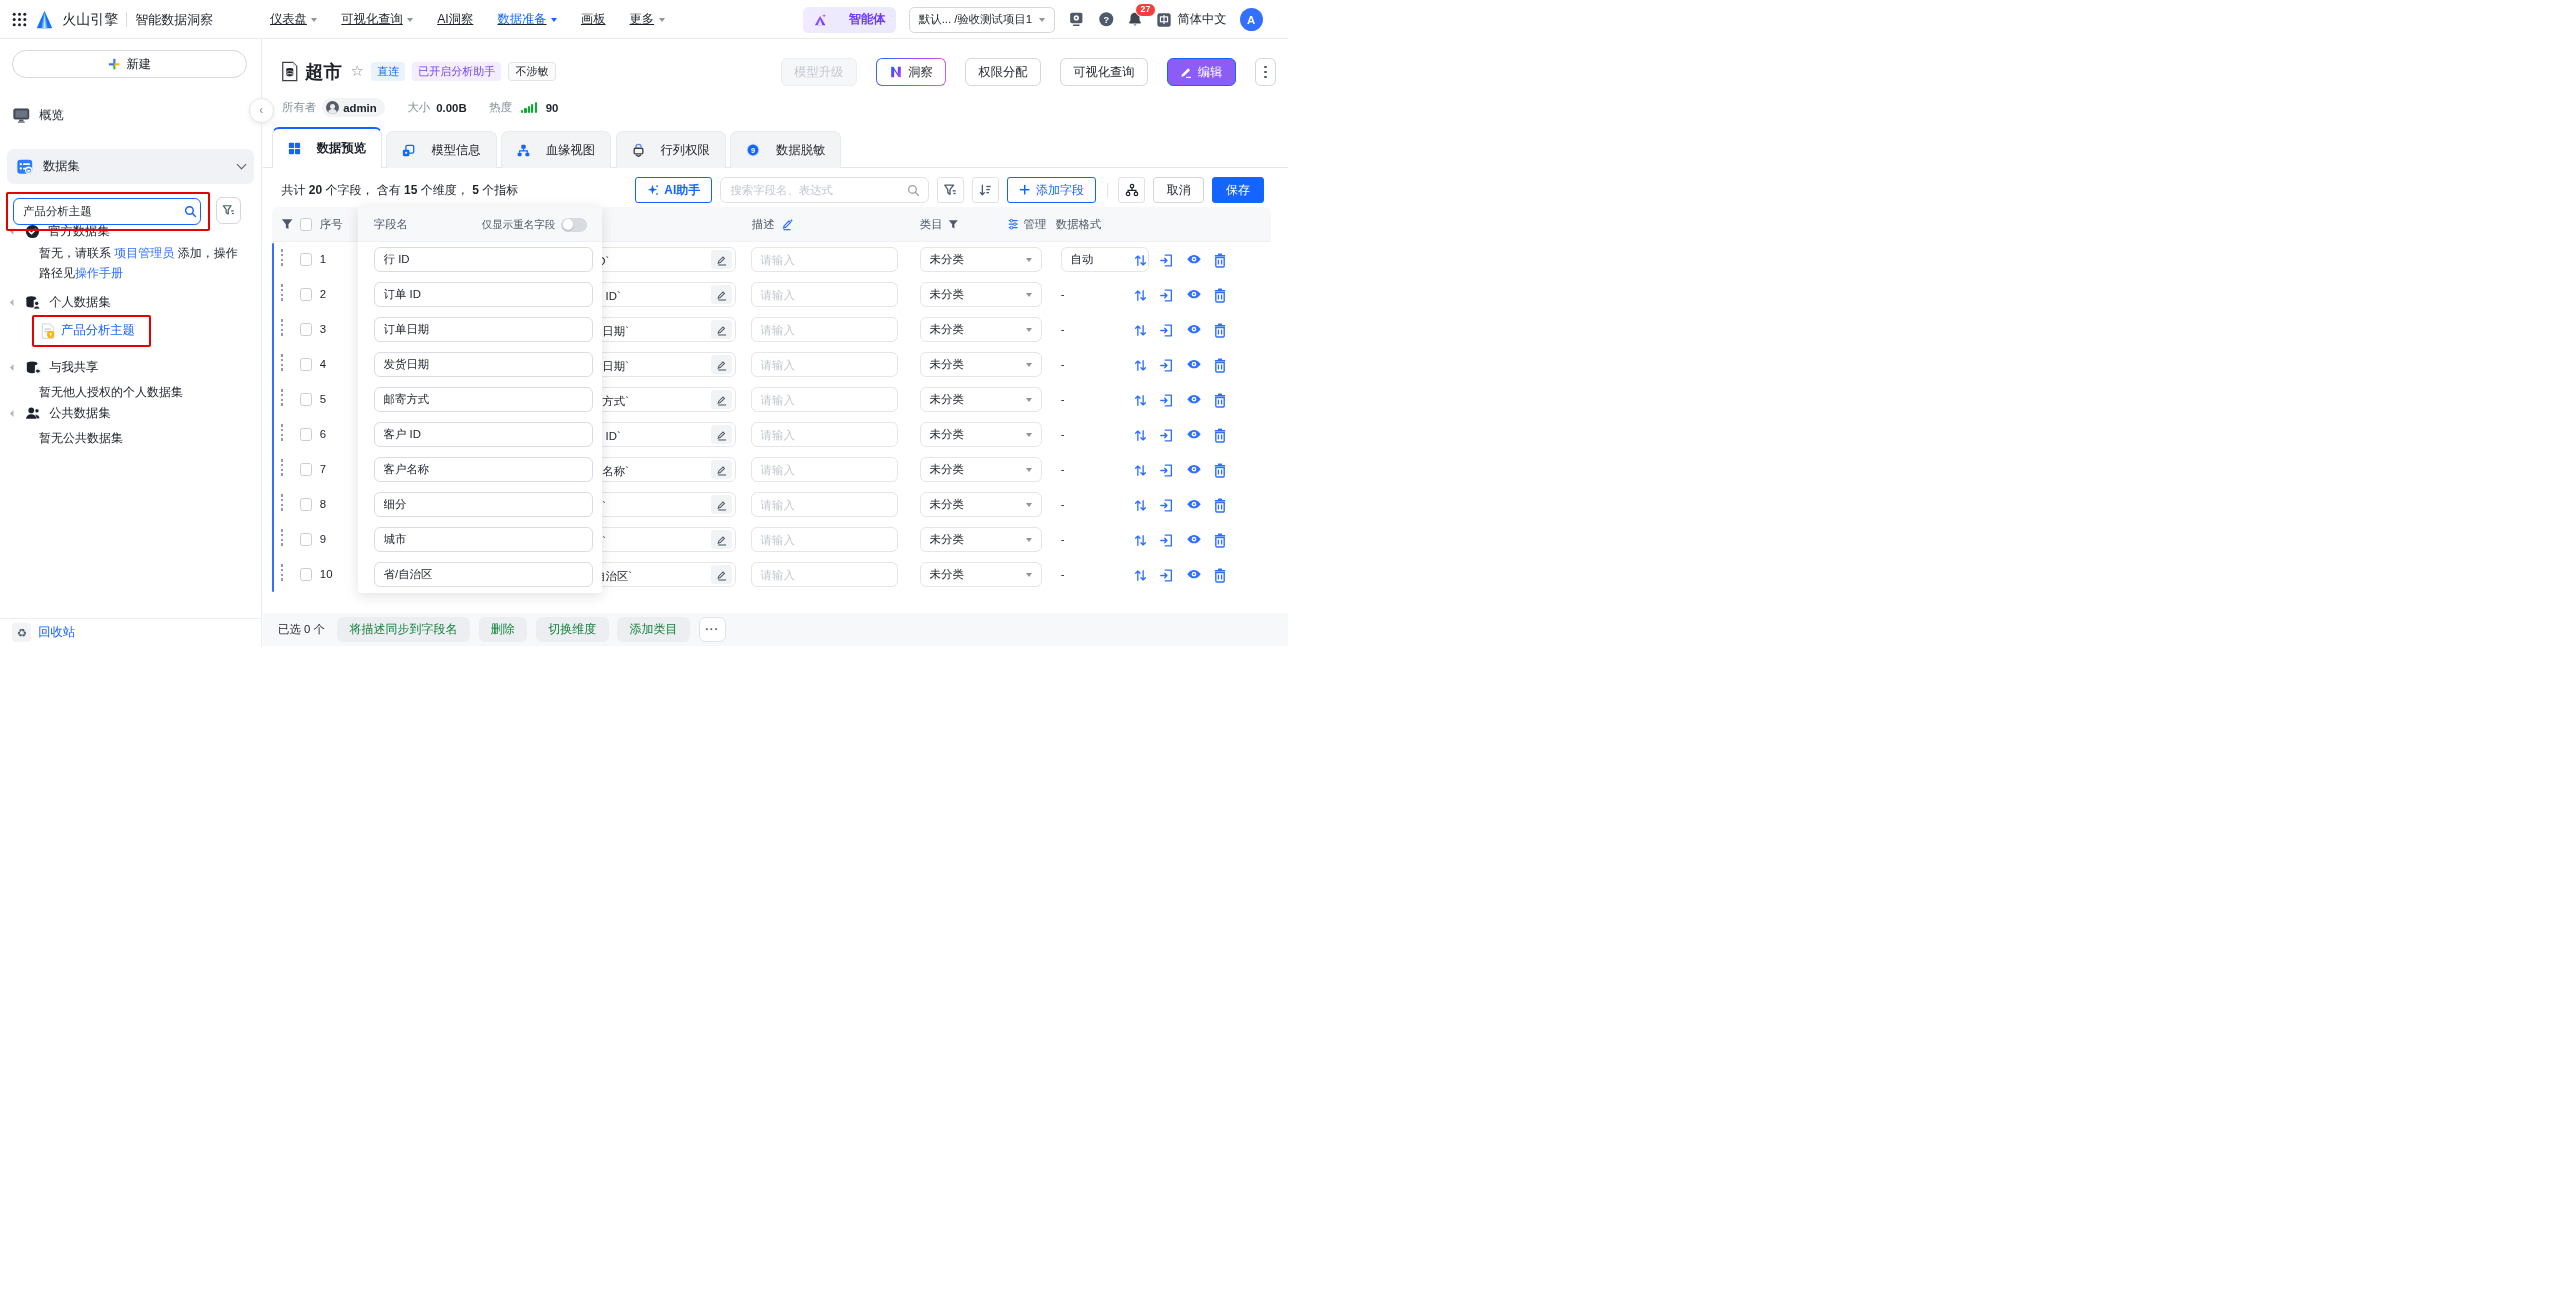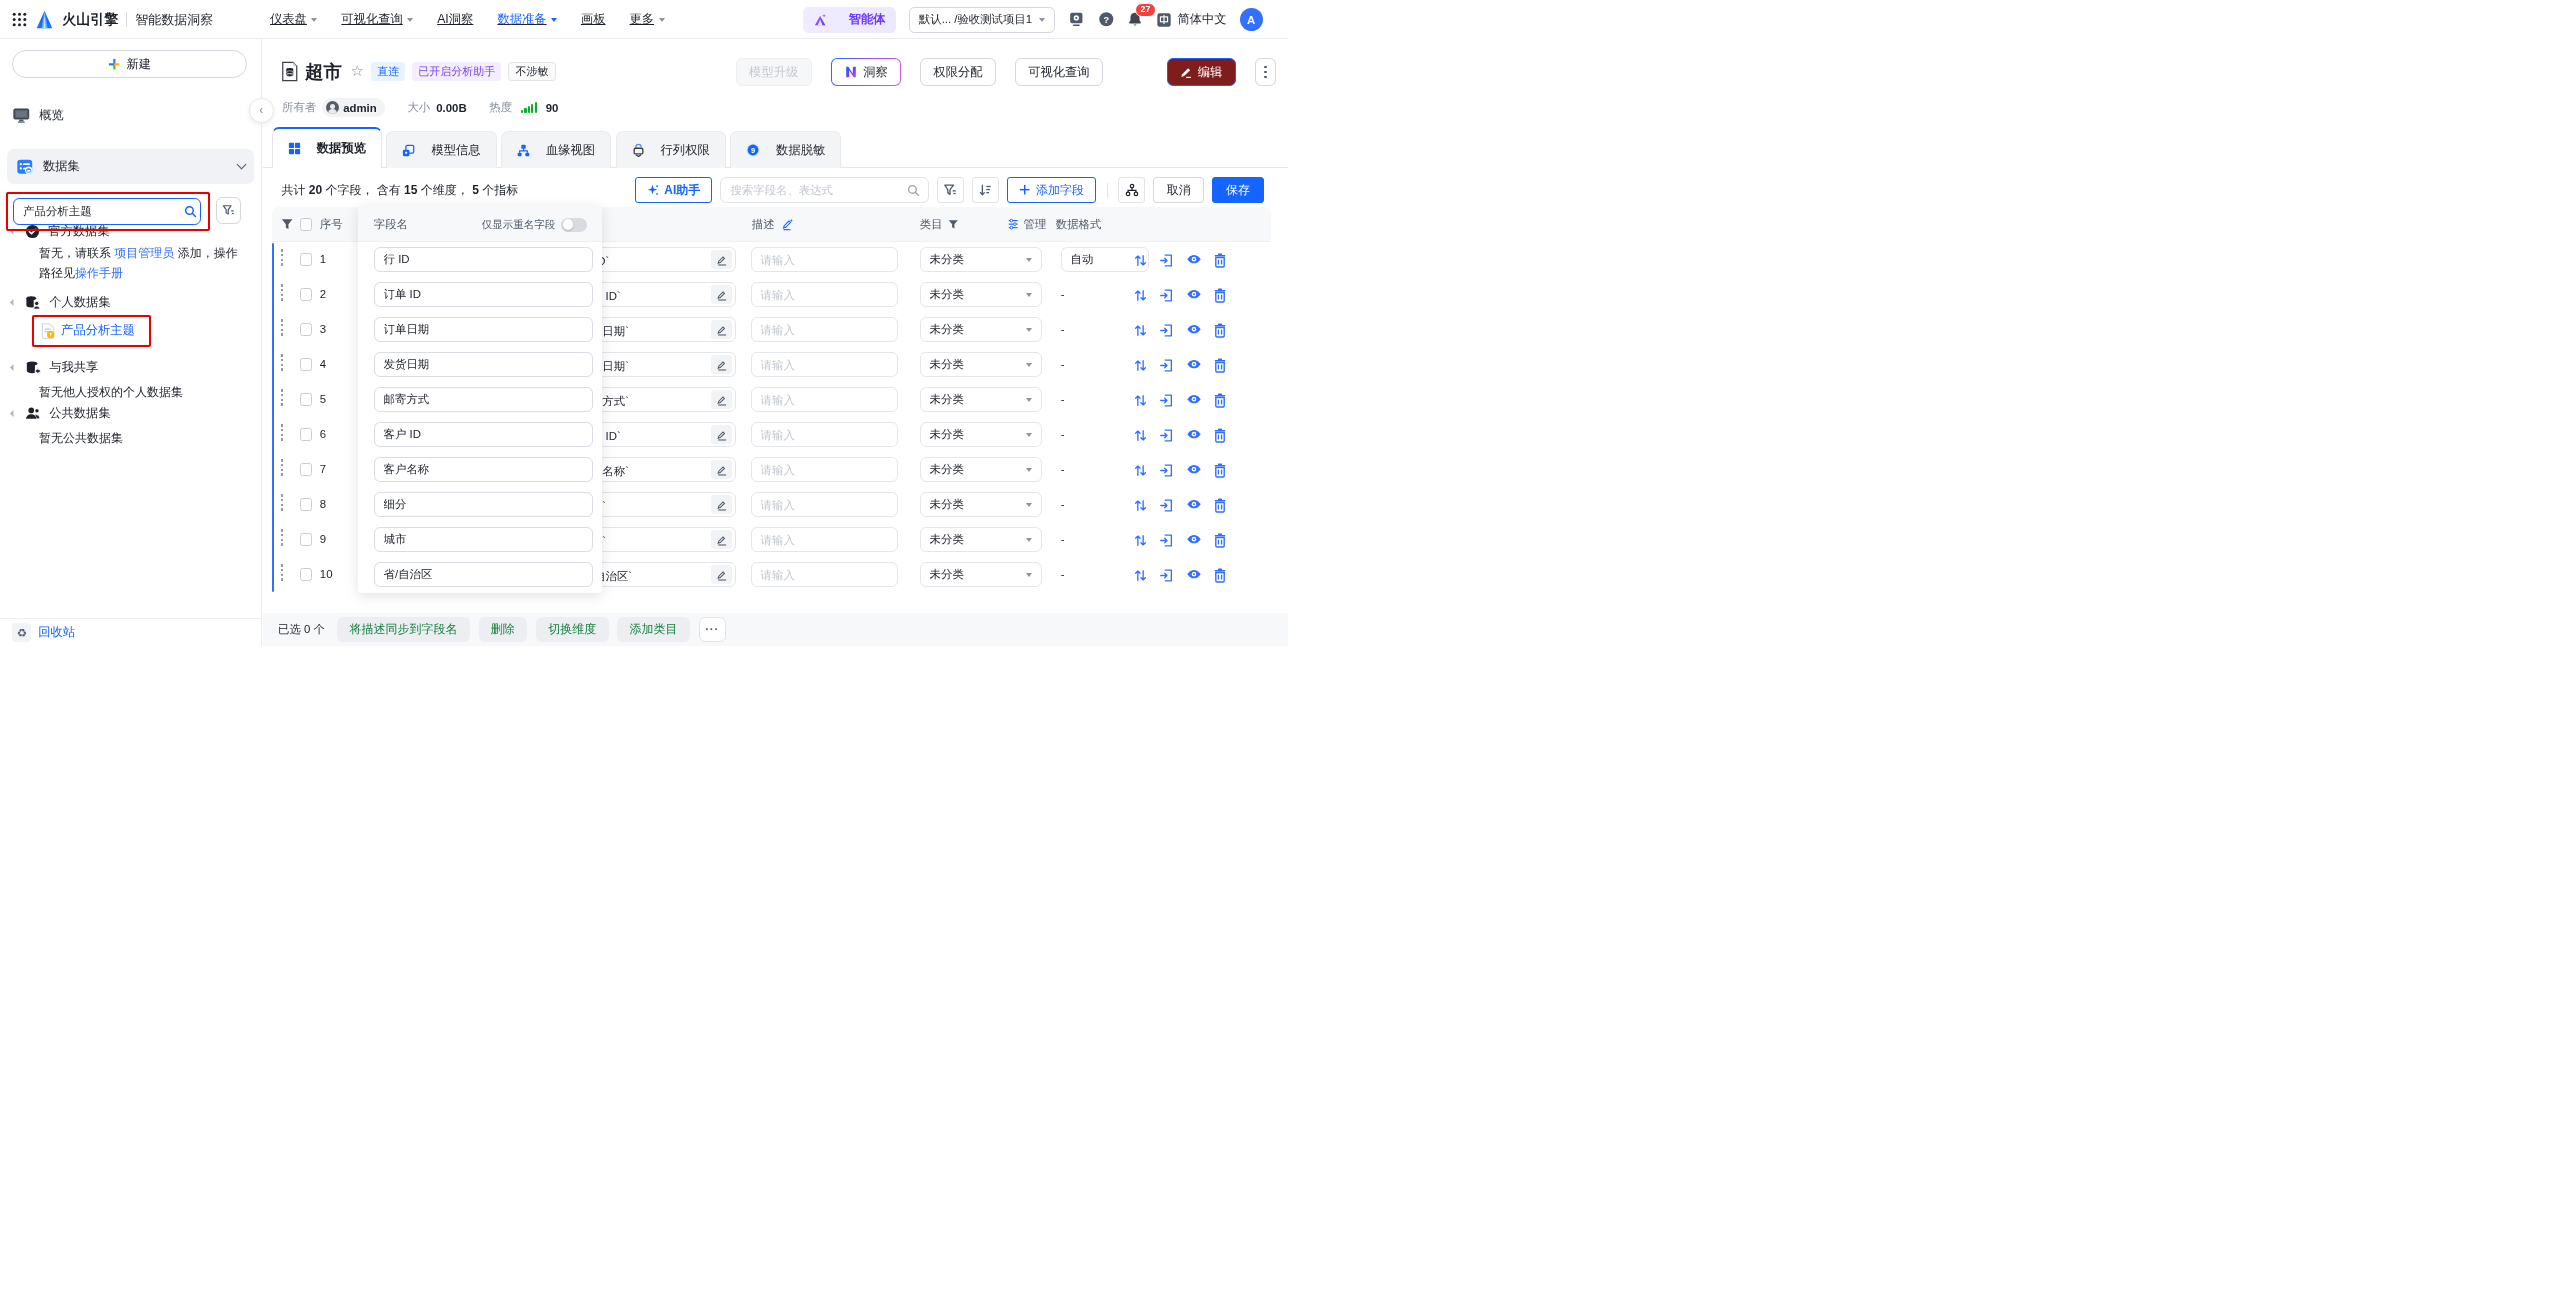--- a/index.html
+++ b/index.html
@@ -4,21 +4,21 @@
 <style>
   html,body{margin:0;padding:0;background:#fff;}
   *{box-sizing:border-box;}
   .app{position:relative;width:1288px;height:647px;overflow:hidden;background:#fff;
        font-family:"Liberation Sans","DejaVu Sans",sans-serif;font-size:11.4px;color:#1d2129;}
   i,svg{flex:none;}
 
   
   .nav{position:absolute;left:0;top:0;width:1288px;height:39px;background:#fff;border-bottom:0.9px solid #e9ebef;z-index:30;}
   .nav-left{position:absolute;left:12.3px;top:0;height:39px;display:flex;align-items:center;gap:8px;}
-  .brand{font-size:14px;font-weight:700;}
+  .brand{font-size:14px;font-weight:400;}
   .nav-divider{width:0.9px;height:15px;background:#d8dade;}
   .product{font-size:13px;font-weight:500;}
   .nav-menu{position:absolute;left:270px;top:0;height:39px;display:flex;align-items:center;gap:24px;text-decoration:underline;}
   .nav-item{display:flex;align-items:center;gap:4.4px;font-size:12.3px;font-weight:500;cursor:pointer;}
   .nav-item.active{color:#1664ff;}
   .caret{width:0;height:0;border-left:3.5px solid transparent;border-right:3.5px solid transparent;border-top:4.4px solid #8d93a0;}
   .nav-item.active .caret{border-top-color:#1664ff;}
   .nav-right{position:absolute;right:25.4px;top:0;height:39px;display:flex;align-items:center;gap:13px;}
   .agent-btn{height:26px;padding:0 10.5px;border-radius:5.3px;display:flex;align-items:center;gap:21px;
              background:linear-gradient(90deg,#f0ebff,#ece9fe);color:#6d3bff;font-size:12.3px;font-weight:600;cursor:pointer;font-family:Liberation Mono, monospace;}
@@ -62,21 +62,21 @@
   .ds-title{font-size:18.4px;font-weight:700;margin-right:1.8px;}
   .star{color:#86909c;font-size:15px;cursor:pointer;}
   .pill{height:19px;padding:0 6.1px;border-radius:3.5px;font-size:11px;display:flex;align-items:center;font-weight:500;}
   .pill-direct{background:#e8f3ff;color:#1664ff;}
   .pill-assistant{background:#f3edff;color:#7745e8;}
   .pill-sensitive{background:#fbfbfc;color:#1d2129;border:0.9px solid #e0e3e8;}
   .title-actions{position:absolute;right:12.3px;top:19px;height:28px;display:flex;align-items:center;gap:19px;}
   .t-btn{height:28px;padding:0 12.3px;border-radius:6.1px;display:flex;align-items:center;gap:5.3px;font-size:12.3px;font-weight:500;cursor:pointer;background:#fff;border:0.9px solid #d4d7dd;}
   .t-btn.disabled{background:#f6f7f9;border-color:#eceef1;color:#c3c8d0;cursor:default;}
   .t-btn.insight{border:0.9px solid transparent;background:linear-gradient(#fff,#fff) padding-box,linear-gradient(120deg,#2468ff,#9a4dff,#e05fd0) border-box;}
-  .t-btn.primary{background:#7f1d1d;border-color:#1664ff;color:#fff;margin-left:45px;}
+  .t-btn.primary{background:#8b5cf6;border-color:#1664ff;color:#fff;}
   .t-btn.kebab{width:21px;padding:0;justify-content:center;}
   .dots-v{display:flex;flex-direction:column;gap:2.6px;}
   .dots-v i{width:2.6px;height:2.6px;border-radius:50%;background:#4e5969;}
   .meta-row{position:absolute;left:19px;top:59px;height:19px;display:flex;align-items:center;gap:6.1px;font-size:11.4px;}
   .meta-label{color:#86909c;}
   .owner-pill{height:19px;padding:0 8px 0 3.5px;border-radius:9.6px;background:#f2f3f5;display:flex;align-items:center;gap:4.4px;font-weight:600;}
   .owner-av{width:13px;height:13px;border-radius:50%;background:#575c66;position:relative;overflow:hidden;}
   .owner-av:before{content:"";position:absolute;left:4px;top:2.6px;width:5.3px;height:5.3px;border-radius:50%;background:#e8eaee;}
   .owner-av:after{content:"";position:absolute;left:2.2px;top:8.3px;width:8.8px;height:6.1px;border-radius:4.4px 4.4px 0 0;background:#e8eaee;}
   .gap18{width:10.5px;}

